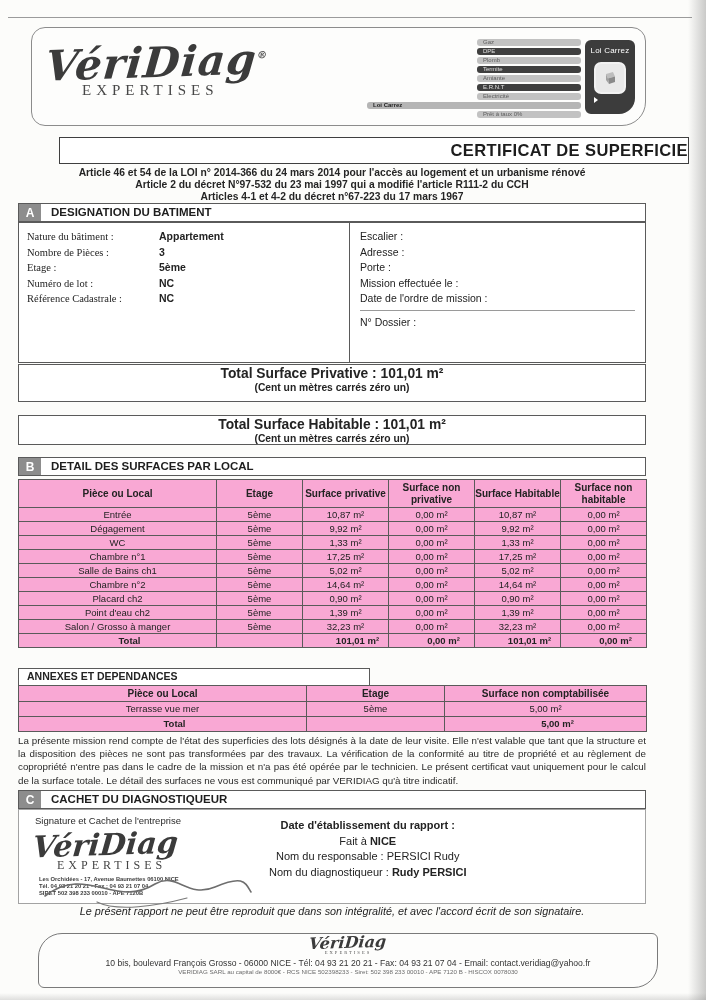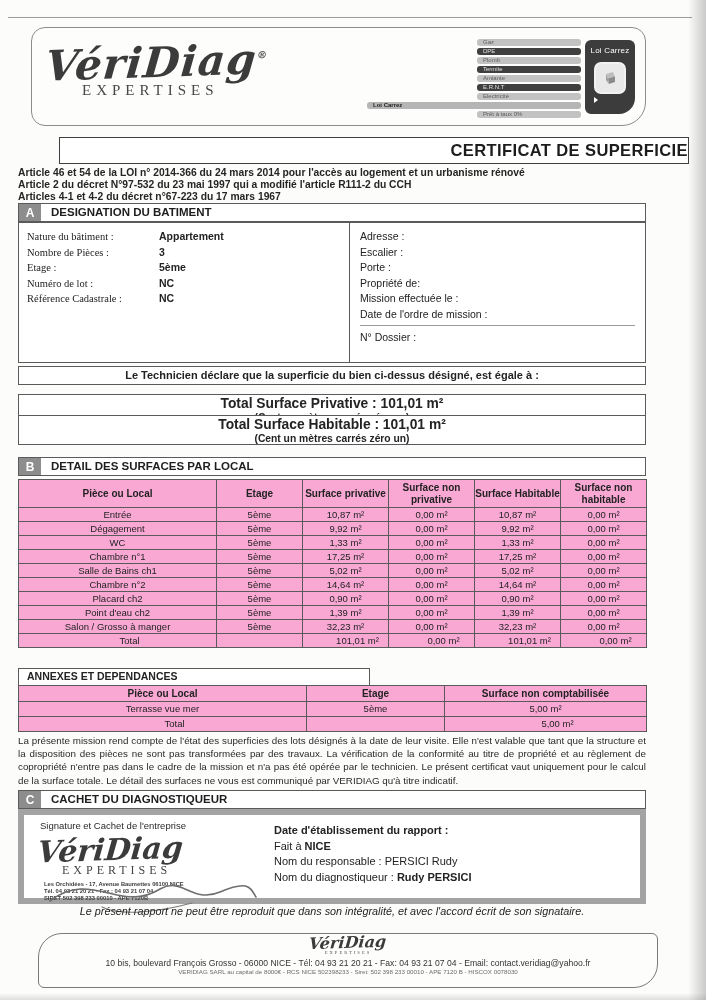--- a/index.html
+++ b/index.html
@@ -33,21 +33,21 @@
   .badge-label{font-size:8px;text-align:center;margin-top:6px;letter-spacing:.2px;}
   .badge-tile{width:28px;height:28px;border:2px solid #f2f2f2;border-radius:7px;background:#e9e9e9;
               margin:7px auto 0;display:flex;align-items:center;justify-content:center;}
   .badge-dot{position:absolute;left:9px;bottom:11px;width:0;height:0;
              border-left:4px solid #fff;border-top:3px solid transparent;border-bottom:3px solid transparent;}
 
   
   .title-box{position:absolute;left:18px;top:137px;width:628px;height:25px;border:1.5px solid #3f3f3f;
              background:#fff;font-weight:bold;font-size:16.5px;line-height:25px;text-align:right;
              letter-spacing:.4px;color:#1c1c1c;margin-left:41px;}
-  .articles{position:absolute;left:18px;top:167px;width:628px;text-align:left;
+  .articles{position:absolute;left:18px;top:167px;width:628px;text-align:center;
             font-weight:bold;font-size:10.3px;line-height:12px;color:#252525;}
 
   
   .sec-bar{position:absolute;left:18px;width:628px;height:19px;border:1px solid #5a5a5a;
            display:flex;align-items:stretch;background:#fff;box-sizing:border-box;}
   .sec-letter{width:22px;background:#8d8d8d;color:#fff;font-weight:bold;font-size:12px;
               display:flex;align-items:center;justify-content:center;}
   .sec-title{padding-left:10px;font-weight:bold;font-size:11.5px;line-height:17px;color:#1e1e1e;}
 
   
@@ -60,53 +60,53 @@
   .a-right{flex:1;border-left:1px solid #5a5a5a;padding:6px 10px 0;box-sizing:border-box;
            display:flex;flex-direction:column;}
   .rrow{font-size:10.5px;line-height:15.5px;}
   .rrow.gap{}
   .rrow.sep{border-top:1px solid #9a9a9a;margin-top:3px;padding-top:4px;}
 
   
   .decl{position:absolute;left:18px;width:628px;border:1px solid #5a5a5a;box-sizing:border-box;
         text-align:center;background:#fff;}
   .decl1{top:366px;height:19px;font-weight:bold;font-size:11px;line-height:17px;}
-  .decl2{top:394px;height:38px;}
+  .decl2{top:364px;height:38px;}
   .decl3{top:415px;height:30px;}
   .decl-main{font-weight:bold;font-size:13.8px;line-height:16px;margin-top:1px;}
   .decl-sub{font-weight:bold;font-size:10.3px;line-height:11px;}
 
   
   table.grid{position:absolute;left:18px;border-collapse:collapse;table-layout:fixed;background:#f9a8d4;}
   table.grid th,table.grid td{border:1px solid #5a5a5a;text-align:center;padding:0;overflow:hidden;}
   table.grid th{font-size:10px;font-weight:bold;line-height:12px;height:27px;}
   table.grid td{font-size:9.5px;line-height:13px;height:13px;}
-  tr.total td{font-weight:normal;padding-left:24px;}
+  tr.total td{font-weight:bold;padding-left:24px;}
   #tableB{top:479px;width:628px;}
   #tableAnx{top:685px;width:628px;}
   #tableAnx th{height:15px;}
   #tableAnx td{height:14px;line-height:14px;margin-left:8px;}
   .anx-bar{position:absolute;left:18px;top:668px;width:352px;height:19px;border:1px solid #5a5a5a;
            box-sizing:border-box;font-weight:bold;font-size:10.5px;line-height:15px;padding-left:8px;background:#fff;}
 
   
   .para{position:absolute;left:18px;top:734px;width:628px;font-size:9.8px;line-height:13.2px;
         text-align:justify;color:#2a2a2a;}
 
   
-  .secC-body{position:absolute;left:18px;top:809px;width:628px;height:95px;border:6px solid #a3a3a3;
+  .secC-body{position:absolute;left:18px;top:809px;width:628px;height:95px;border:1px solid #a3a3a3;
              box-sizing:border-box;background:#fff;}
   .sig-caption{position:absolute;left:16px;top:5px;font-size:9.5px;color:#2a2a2a;}
   .stamp{position:absolute;left:14px;top:18px;width:230px;text-align:left;}
   .stamp .logo-script{font-size:30px;line-height:34px;}
   .stamp-sub{font-family:"Liberation Serif",serif;font-size:12px;letter-spacing:4px;color:#454545;
              margin:-4px 0 0 24px;}
   .stamp-lines{margin:3px 0 0 6px;font-size:5.8px;line-height:6.8px;font-weight:bold;color:#3d3d3d;}
   .sig-svg{position:absolute;left:4px;top:26px;pointer-events:none;}
-  .c-right{position:absolute;left:250px;top:8px;font-size:11px;line-height:15.5px;}
+  .c-right{position:absolute;left:250px;top:8px;font-size:11px;line-height:15.5px;text-align:center;}
   .c-right .b{font-weight:bold;}
 
   .repro{position:absolute;left:18px;top:905px;width:628px;text-align:center;font-style:italic;
          font-size:10.8px;color:#242424;}
 
   
   .footer-box{position:absolute;left:38px;top:933px;width:620px;height:55px;border:1.5px solid #7a7a7a;
               border-radius:24px 6px 24px 6px;box-sizing:border-box;text-align:center;background:#fdfdfc;}
   .f-logo .logo-script{font-size:16px;line-height:17px;}
   .f-sub{font-family:"Liberation Serif",serif;font-size:4.6px;letter-spacing:2px;color:#555;margin-top:-2px;}
@@ -176,24 +176,23 @@
         <div class="arow">
           <span class="albl">Numéro de lot :</span>
           <span class="aval">NC</span>
         </div>
         <div class="arow">
           <span class="albl">Référence Cadastrale :</span>
           <span class="aval">NC</span>
         </div>
       </div>
     <div class="a-right">
+        <div class="rrow">Escalier :</div>
         <div class="rrow">Adresse :</div>
-        <div class="rrow">Escalier :</div>
         <div class="rrow">Porte :</div>
-        <div class="rrow">Propriété de:</div>
         <div class="rrow gap">Mission effectuée le :</div>
         <div class="rrow">Date de l'ordre de mission :</div>
         <div class="rrow sep">N° Dossier :</div>
       </div>
   </div>
 
   <div class="decl decl1">Le Technicien déclare que la superficie du bien ci-dessus désigné, est égale à :</div>
   <div class="decl decl2">
     <div class="decl-main"><span>Total Surface Privative :</span> <span>101,01 m²</span></div>
     <div class="decl-sub">(Cent un mètres carrés zéro un)</div>

